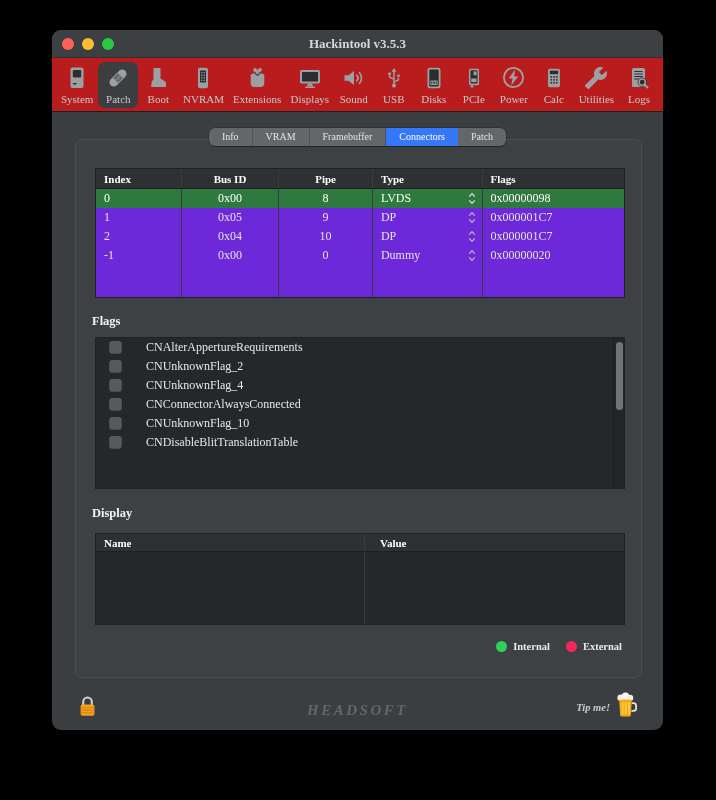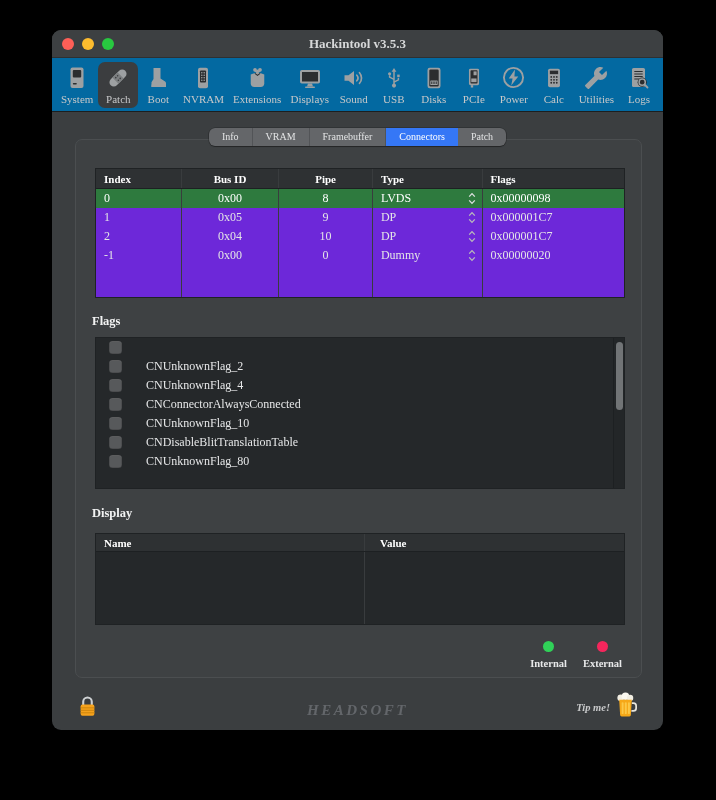--- a/index.html
+++ b/index.html
@@ -13,21 +13,21 @@
 
   
   .titlebar { position:relative; height:28px; background:#3d4042; border-bottom:1px solid #2e3032; }
   .lights { position:absolute; left:10px; top:8px; display:flex; gap:8px; }
   .light { width:12px; height:12px; border-radius:50%; }
   .light.red { background:#ff5f57; } .light.yellow { background:#febc2e; } .light.green { background:#28c840; }
   .win-title { position:absolute; left:0; right:0; top:6px; text-align:center;
                font-size:13px; font-weight:600; color:#d7d8d9; }
 
   
-  .toolbar { height:54px; background:#0369a1; border-bottom:1px solid #1c1e1f;
+  .toolbar { height:54px; background:#b91c1c; border-bottom:1px solid #1c1e1f;
              display:flex; align-items:center; padding:0 4px; }
   .tbi { display:flex; flex-direction:column; align-items:center; justify-content:center;
          padding:2px 6px 3px; border-radius:7px; min-width:40px; }
   .tbi.selected { background:#3b3d3f; }
   .tbi .ticon { height:28px; display:flex; align-items:center; justify-content:center; }
   .tbi svg { display:block; }
   .tbi .tlabel { font-size:11px; color:#c7c8c9; margin-top:1px; white-space:nowrap; }
 
   
   .content { position:relative; height:618px; }
@@ -83,21 +83,21 @@
                  font-weight:bold; color:#fff; font-size:11px;gap:7px; }
   .dcell { display:flex; align-items:center; padding-left:8px; border-right:1px solid #393c3e; }
   .dcell:last-child { border-right:none; }
   .d0 { width:269px; } .d1 { flex:1; }
   .dbody { flex:1; display:flex; }
   .dbodycell { border-right:1px solid #393c3e; width:269px; }
   .dbodycell:last-child { border-right:none; flex:1; }
 
   
   .legend { position:absolute; top:529px; right:41px; display:flex; align-items:center; gap:16px; }
-  .legitem { display:flex; align-items:center; gap:6px;flex-direction:column; }
+  .legitem { display:flex; align-items:center; gap:6px; }
   .dot { width:11px; height:11px; border-radius:50%; }
   .legtext { font-size:10.5px; font-weight:bold; color:#e8e9ea; }
 
   
   .footer-lock { position:absolute; left:26px; top:583px; }
   .logo { position:absolute; left:0; right:0; top:590px; text-align:center;
           font-size:15px; font-weight:800; font-style:italic; letter-spacing:2.5px; color:#63666a; }
   .tipbox { position:absolute; right:26px; top:580px; display:flex; align-items:center; gap:4px; }
   .tiptext { font-size:10.5px; font-weight:bold; font-style:italic; color:#c9cacb; }
 </style>
@@ -377,44 +377,41 @@
           <div class="ccell c2"></div>
           <div class="ccell c3"></div>
           <div class="ccell c4"></div>
         </div>
       </div>
 
       <div class="section-title flags-title">Flags</div>
       <div class="flaglist">
         <div class="flagrow">
             <span class="checkbox"></span>
+            <span class="flaglabel">CNAlterAppertureRequirements</span>
           </div>
         <div class="flagrow">
             <span class="checkbox"></span>
             <span class="flaglabel">CNUnknownFlag_2</span>
           </div>
         <div class="flagrow">
             <span class="checkbox"></span>
             <span class="flaglabel">CNUnknownFlag_4</span>
           </div>
         <div class="flagrow">
             <span class="checkbox"></span>
             <span class="flaglabel">CNConnectorAlwaysConnected</span>
           </div>
         <div class="flagrow">
             <span class="checkbox"></span>
             <span class="flaglabel">CNUnknownFlag_10</span>
           </div>
         <div class="flagrow">
             <span class="checkbox"></span>
             <span class="flaglabel">CNDisableBlitTranslationTable</span>
-          </div>
-        <div class="flagrow">
-            <span class="checkbox"></span>
-            <span class="flaglabel">CNUnknownFlag_80</span>
           </div>
         <div class="vscroll">
             <div class="vthumb"></div>
           </div>
       </div>
 
       <div class="section-title display-title">Display</div>
       <div class="dtable">
         <div class="drow header">
           <div class="dcell d0">Name</div>

